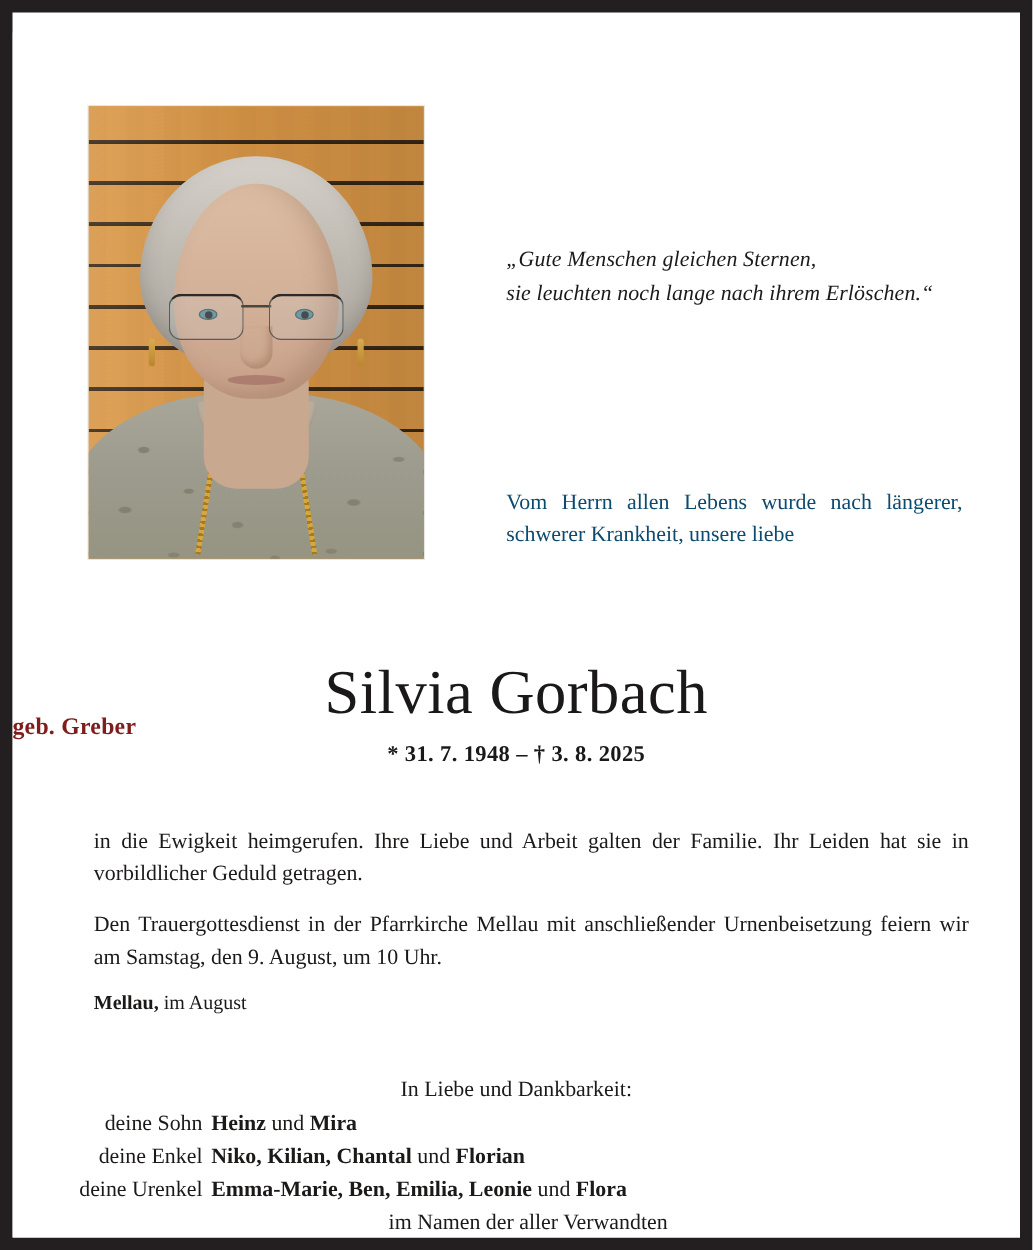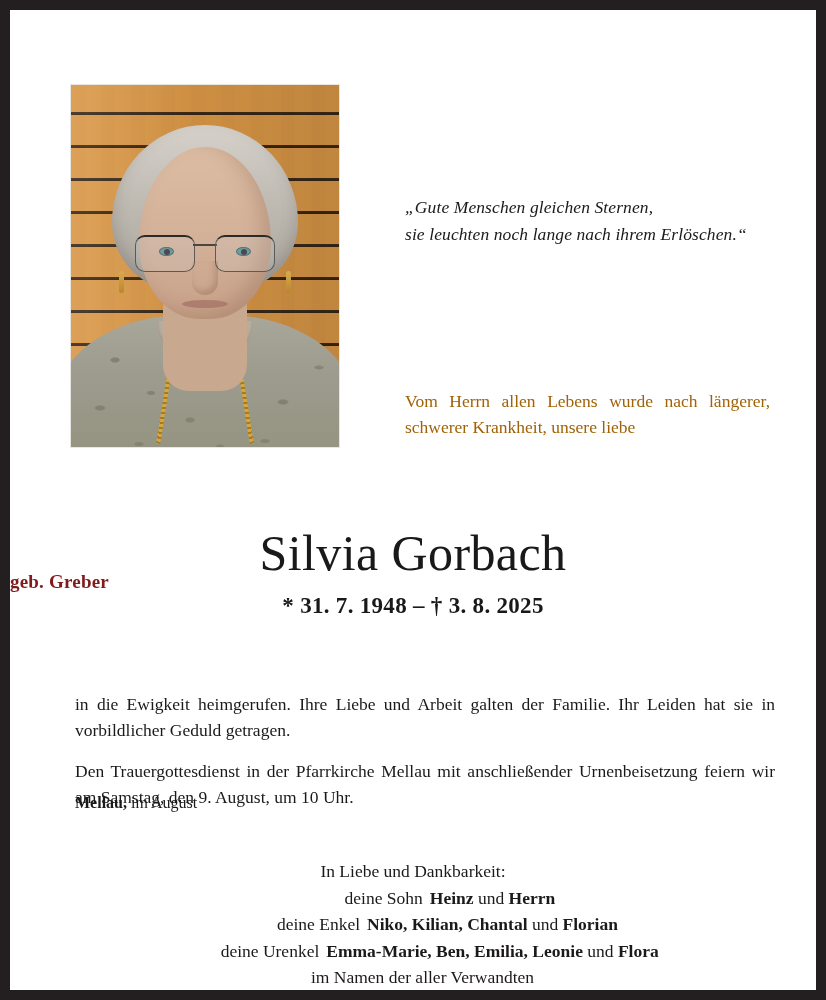--- a/index.html
+++ b/index.html
@@ -265,21 +265,21 @@
     color: #1c1a19;
     letter-spacing: .1px;
   }
   .intro {
     position: absolute;
     left: 395px;
     top: 362px;
     width: 365px;
     font-size: 17.5px;
     line-height: 1.5;
-    color: #a16207;
+    color: #0c4a6e;
     text-align: justify;
   }
   .name {
     position: absolute;
     left: 0;
     right: 0;
     top: 480px;
     text-align: center;
     font-size: 50px;
     line-height: 1.08;
@@ -295,34 +295,33 @@
     font-size: 19px;
     font-weight: bold;
     color: #7f1d1d;
     letter-spacing: .2px;
   }
   .dates {
     position: absolute;
     left: 0; right: 0;
     top: 567px;
     text-align: center;
-    font-size: 23px;
+    font-size: 18px;
     font-weight: bold;
     color: #1a1818;
     letter-spacing: .3px;
   }
   .body-para {
     position: absolute;
     left: 65px;
     width: 700px;
     font-size: 17.5px;
     line-height: 1.48;
     color: #1c1a19;
     text-align: justify;
-    margin-top: 32px;
   }
   .p1 { top: 634px; }
   .p2 { top: 701px; }
   .place {
     position: absolute;
     left: 65px;
     top: 768px;
     font-size: 16px;
     color: #1c1a19;
   }
@@ -335,21 +334,20 @@
     top: 832px;
     text-align: center;
     font-size: 17.5px;
     line-height: 1.52;
     color: #1c1a19;
   }
   .family .headline { display: block; }
   .family .tail { display: block; padding-left: 19px; }
   .rel-row {
     display: flex;
-    justify-content: center;
     align-items: baseline;
   }
   .rel-label {
     width: 152px;
     text-align: right;
     padding-right: 7px;
     flex: 0 0 auto;
   }
   .rel-names {
     text-align: left;
@@ -412,21 +410,21 @@
     <div class="place">
       <b>Mellau,</b>
       <span>im August</span>
     </div>
 
     <div class="family">
       <span class="headline">In Liebe und Dankbarkeit:</span>
 
       <div class="rel-row">
         <span class="rel-label">deine Sohn</span>
-        <span class="rel-names"><b>Heinz</b> <span>und</span> <b>Herrn</b></span>
+        <span class="rel-names"><b>Heinz</b> <span>und</span> <b>Mira</b></span>
       </div>
 
       <div class="rel-row">
         <span class="rel-label">deine Enkel</span>
         <span class="rel-names"><b>Niko, Kilian, Chantal</b> <span>und</span> <b>Florian</b></span>
       </div>
 
       <div class="rel-row">
         <span class="rel-label">deine Urenkel</span>
         <span class="rel-names"><b>Emma-Marie, Ben, Emilia, Leonie</b> <span>und</span> <b>Flora</b></span>

